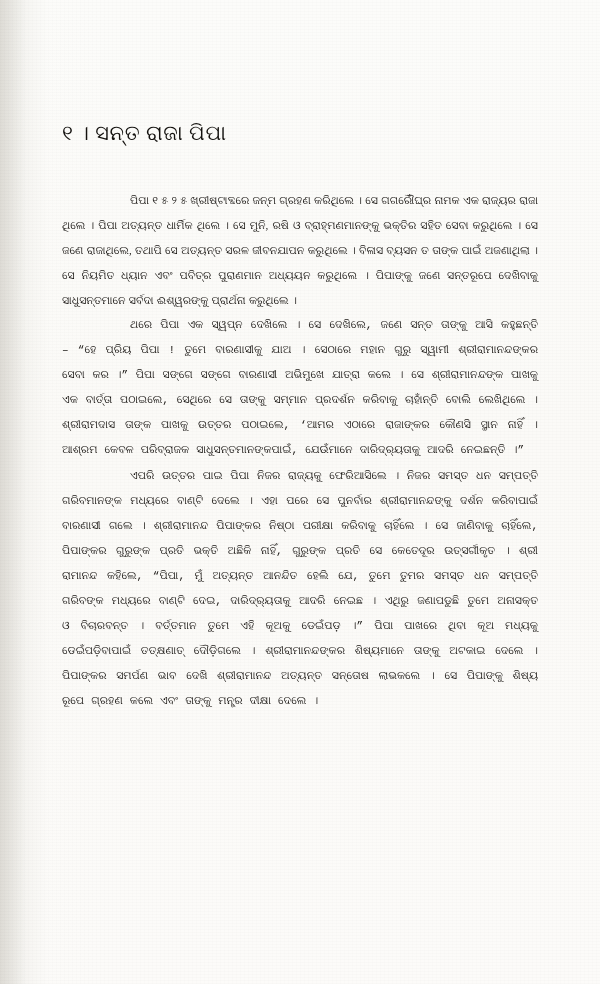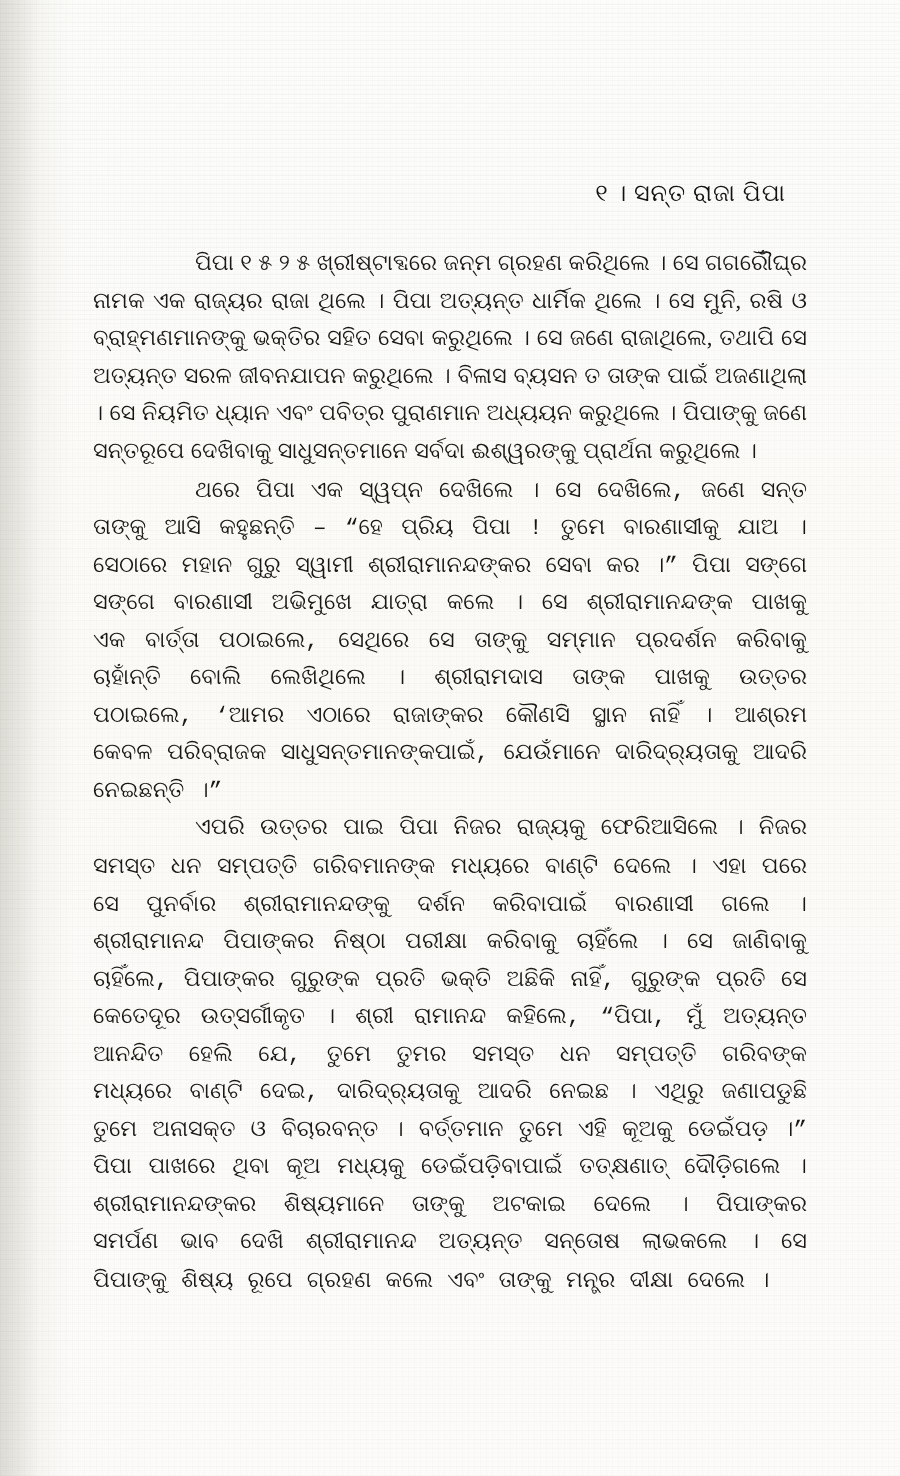--- a/index.html
+++ b/index.html
@@ -26,36 +26,36 @@
   }
 
   .content {
     position: absolute;
     left: 62px;
     top: 118px;
     width: 476px;
   }
 
   .chapter-title {
-    text-align: right;
-    font-size: 16px;
+    text-align: left;
+    font-size: 21px;
     line-height: 1.5;
     color: #14120f;
-    margin: 0 0 22px 0;
+    margin: 0 0 38px 0;
     letter-spacing: 0.6px;
     font-weight: 400;
     padding-right: 14px;
   }
 
   .para {
     margin: 0;
     text-align: justify;
     text-align-last: left;
     text-justify: inter-word;
-    font-size: 15px;
+    font-size: 11px;
     line-height: 25.1px;
     color: #1a1714;
     text-indent: 68px;
     word-spacing: 0.5px;
     -webkit-hyphens: none;
     hyphens: none;
   }
 
   .para + .para {
     margin-top: 0;

